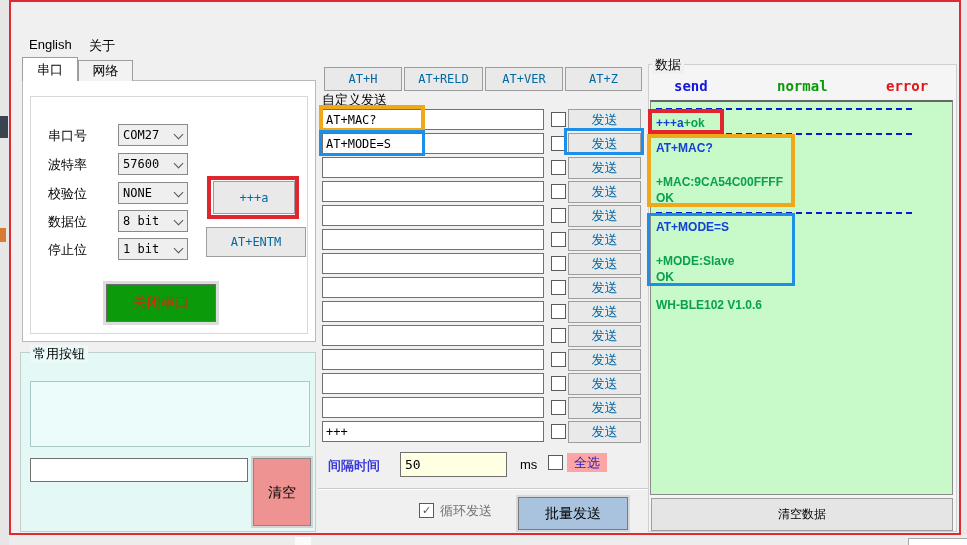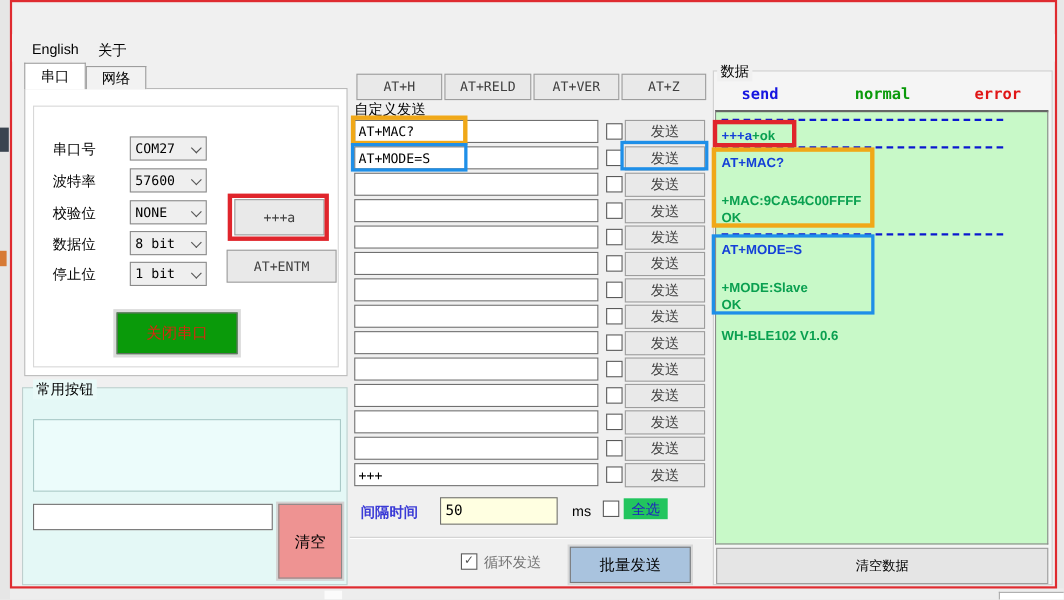--- a/index.html
+++ b/index.html
@@ -29,21 +29,21 @@
            border:1px solid #b9b9b9;box-sizing:border-box;z-index:1;}
   .fieldbox{position:absolute;left:30px;top:96px;width:278px;height:238px;
             border:1px solid #d8d8d8;box-sizing:border-box;z-index:2;}
   .f-label{position:absolute;left:48px;width:62px;height:20px;z-index:4;}
   .combo{position:absolute;left:118px;width:70px;height:22px;background:#efefef;
          border:1px solid #8a8a8a;box-sizing:border-box;z-index:4;
          font-family:"DejaVu Sans Mono",monospace;font-size:12px;line-height:20px;padding-left:4px;}
   .combo .chev{position:absolute;right:5px;top:6px;width:6px;height:6px;
                border-left:1px solid #555;border-bottom:1px solid #555;transform:rotate(-45deg);}
   .btn{background:#e9e9e9;border:1px solid #9d9d9d;box-sizing:border-box;text-align:center;
-       font-family:"DejaVu Sans Mono",monospace;font-size:12px;color:#404040;padding:0;}
+       font-family:"DejaVu Sans Mono",monospace;font-size:12px;color:#0369a1;padding:0;}
   #btn-escape{position:absolute;left:213px;top:181px;width:82px;height:33px;z-index:4;}
   #btn-entm{position:absolute;left:206px;top:227px;width:100px;height:30px;z-index:4;}
   #btn-closeport{position:absolute;left:106px;top:284px;width:108px;height:36px;z-index:4;
                  background:#0a9a0a;color:#d42a10;border:1px solid #6d6d6d;
                  box-shadow:0 0 0 3px #dcdcdc;font-family:"Liberation Sans",sans-serif;
                  font-size:14px;text-align:center;line-height:34px;}
   
   .common-group{position:absolute;left:20px;top:352px;width:296px;height:180px;
                 background:#e4f8f6;border:1px solid #bfcfce;box-sizing:border-box;}
   .common-label{position:absolute;left:30px;top:345px;background:#e9faf8;padding:0 3px;z-index:2;}
@@ -72,21 +72,21 @@
         box-sizing:content-box;text-align:center;line-height:12px;font-size:11px;color:#555;}
   .row-cbox{left:229px;top:3px;}
   .send-btn{position:absolute;left:246px;top:0;width:73px;height:22px;
             font-family:"Liberation Sans",sans-serif;font-size:13px;line-height:20px;}
   .interval-label{position:absolute;left:328px;top:457px;color:#3a3ad6;font-weight:bold;}
   .interval-input{position:absolute;left:400px;top:452px;width:107px;height:25px;
                   background:#ffffe1;border:1px solid #707070;box-sizing:border-box;
                   font-family:"DejaVu Sans Mono",monospace;font-size:13px;padding:0 4px;}
   .ms-label{position:absolute;left:520px;top:457px;}
   .selall-cbox{left:548px;top:455px;}
-  .selall-label{position:absolute;left:567px;top:453px;width:40px;height:19px;background:#22c55e;
+  .selall-label{position:absolute;left:567px;top:453px;width:40px;height:19px;background:#fca5a5;
                 color:#2020c0;text-align:center;line-height:19px;}
   .mid-sep{position:absolute;left:318px;top:488px;width:330px;height:0;
            border-top:1px solid #cccccc;border-bottom:1px solid #ffffff;}
   .loop-cbox{left:419px;top:503px;}
   .loop-label{position:absolute;left:440px;top:502px;color:#737373;}
   #btn-batch{position:absolute;left:518px;top:497px;width:110px;height:33px;
              background:#a9c3de;border:1px solid #7a7a7a;box-shadow:0 0 0 2px #d8d8d8;
              box-sizing:border-box;text-align:center;line-height:31px;font-size:14px;}
   
   .data-group{position:absolute;left:648px;top:64px;width:309px;height:468px;

